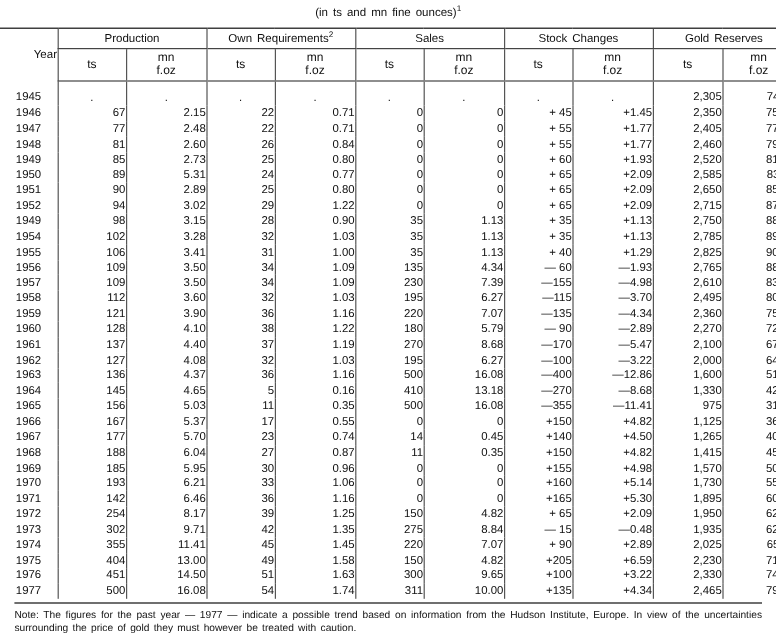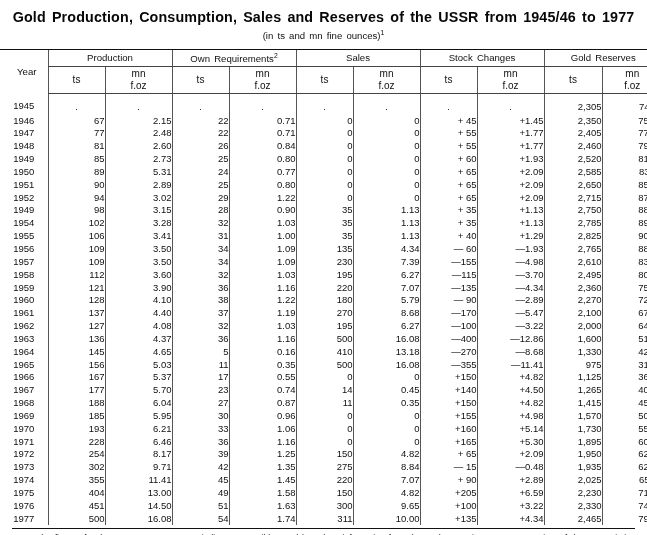--- a/index.html
+++ b/index.html
@@ -60,21 +60,21 @@
     border-top: 1.7px solid #111;
     border-bottom: 0.8px solid #444;
     height: 16px;
     text-align: center;
     font-size: 9.6px;
     word-spacing: 1.5px;
   }
   tr.hdr-top td.year-cell {
     border-bottom: none;
     vertical-align: middle;
-    text-align: center;
+    text-align: right;
     padding-left: 6px;
   }
   tr.hdr-sub td {
     height: 26px;
     text-align: center;
     font-size: 10px;
     border-bottom: 0.8px solid #444;
     line-height: 1.12;
   }
 
@@ -101,21 +101,20 @@
   .bottom-rule {
     border-top: 1.4px solid #111;
     margin: 3px 12px 0 12px;
   }
 </style>
 </head>
 <body>
 
 <div class="page">
 
-  <div class="title">Gold Production, Consumption, Sales and Reserves of the USSR from 1945/46 to 1977</div>
   <div class="subtitle"><span>(in ts and mn fine ounces)</span><sup class="fn">1</sup></div>
 
   <table class="main">
     <colgroup>
       <col style="width:48px">
       <col style="width:57px">
         <col style="width:67px">
       <col style="width:57px">
         <col style="width:67px">
       <col style="width:57px">
@@ -481,21 +480,21 @@
           <td class="num vline">1.06</td>
           <td class="num vline">0</td>
           <td class="num vline">0</td>
           <td class="num-sign vline">+160</td>
           <td class="num-sign vline">+5.14</td>
           <td class="num vline">1,730</td>
           <td class="num vline">55.62</td>
         </tr>
         <tr class="data">
           <td class="yr">1971</td>
-          <td class="num vline">228</td>
+          <td class="num vline">142</td>
           <td class="num vline">6.46</td>
           <td class="num vline">36</td>
           <td class="num vline">1.16</td>
           <td class="num vline">0</td>
           <td class="num vline">0</td>
           <td class="num-sign vline">+165</td>
           <td class="num-sign vline">+5.30</td>
           <td class="num vline">1,895</td>
           <td class="num vline">60.93</td>
         </tr>

